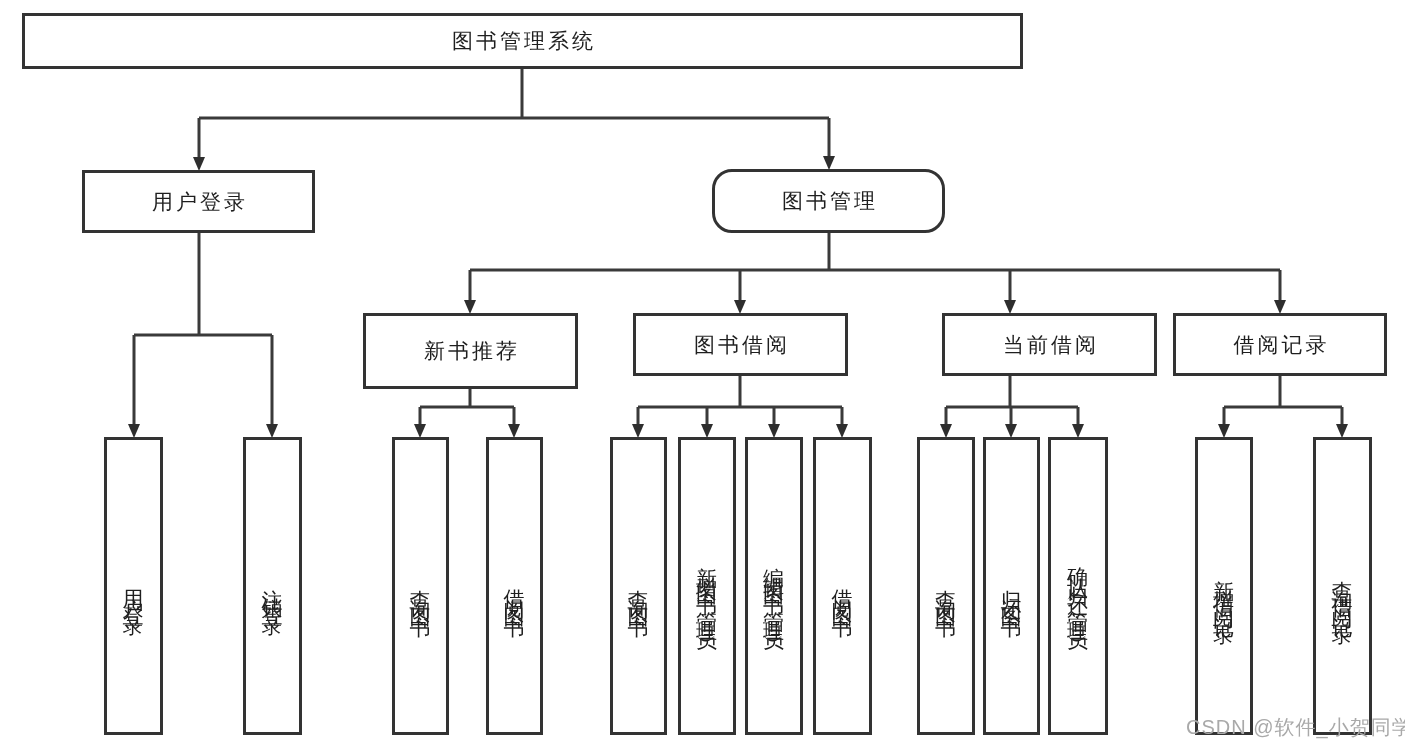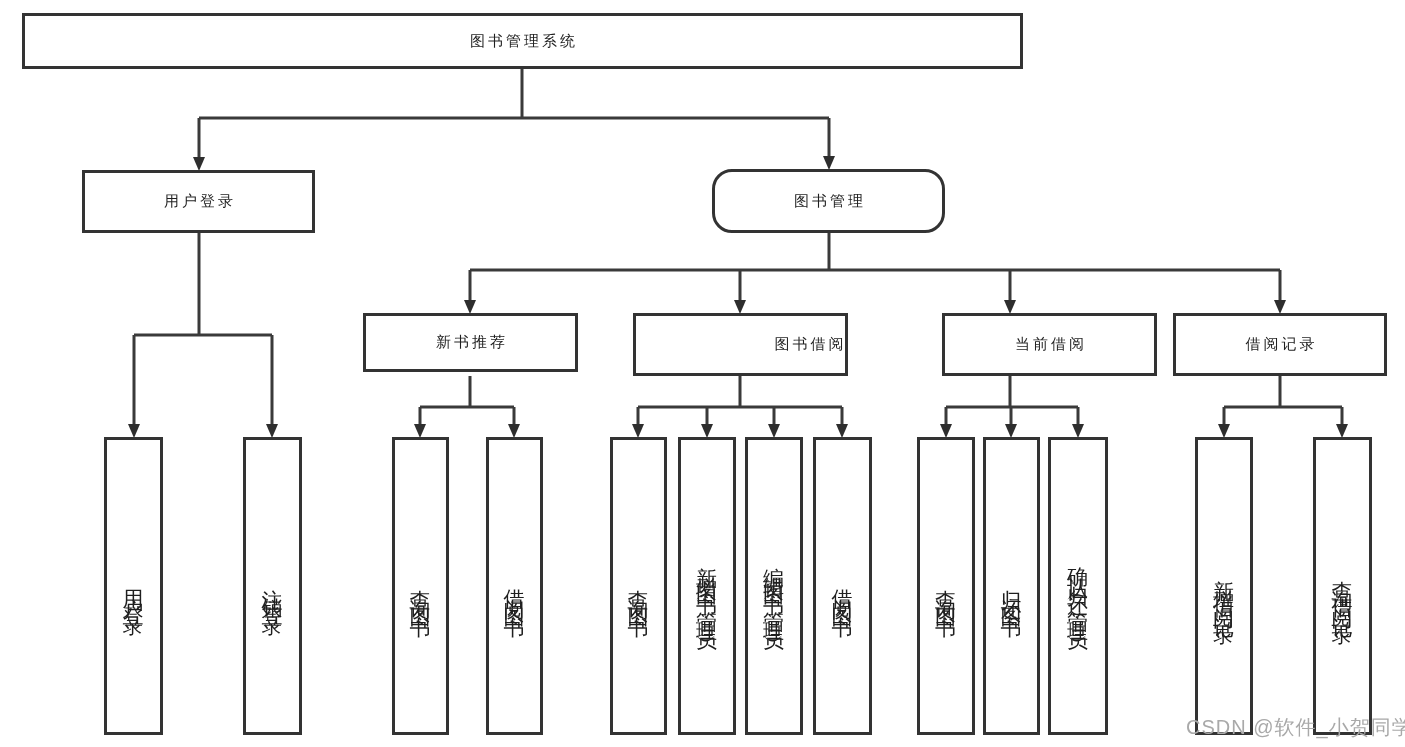--- a/index.html
+++ b/index.html
@@ -15,21 +15,21 @@
     position:absolute;
     box-sizing:border-box;
     border:3px solid #333333;
     background:#ffffff;
     display:flex;
     align-items:center;
     justify-content:center;
     color:#1f1f1f;
     z-index:1;
   }
-  .hbox{font-size:15px;letter-spacing:3px;}
+  .hbox{font-size:21px;letter-spacing:3px;}
   .hbox .lbl{transform:translateX(1.5px);} 
   .vbox .lbl{
     writing-mode:vertical-rl;
     text-orientation:mixed;
     font-size:21px;
     letter-spacing:9px;
     line-height:1;
     transform:translateY(4.5px);
   }
   .watermark{
@@ -89,24 +89,24 @@
     <span class="lbl">图书管理系统</span>
   </div>
 
   <div class="box hbox" style="left:82px;top:170px;width:233px;height:63px;">
     <span class="lbl">用户登录</span>
   </div>
   <div class="box hbox" style="left:712px;top:169px;width:233px;height:64px;border-radius:20px;">
     <span class="lbl">图书管理</span>
   </div>
 
-  <div class="box hbox" style="left:363px;top:313px;width:215px;height:59px;">
+  <div class="box hbox" style="left:363px;top:313px;width:215px;height:76px;">
     <span class="lbl">新书推荐</span>
   </div>
-  <div class="box hbox" style="left:633px;top:313px;width:215px;height:63px;justify-content:flex-end;">
+  <div class="box hbox" style="left:633px;top:313px;width:215px;height:63px;">
     <span class="lbl">图书借阅</span>
   </div>
   <div class="box hbox" style="left:903px;top:313px;width:215px;height:63px;margin-left:39px;">
     <span class="lbl">当前借阅</span>
   </div>
   <div class="box hbox" style="left:1173px;top:313px;width:214px;height:63px;">
     <span class="lbl">借阅记录</span>
   </div>
 
   <div class="box vbox" style="left:104px;top:437px;width:59px;height:298px;">

